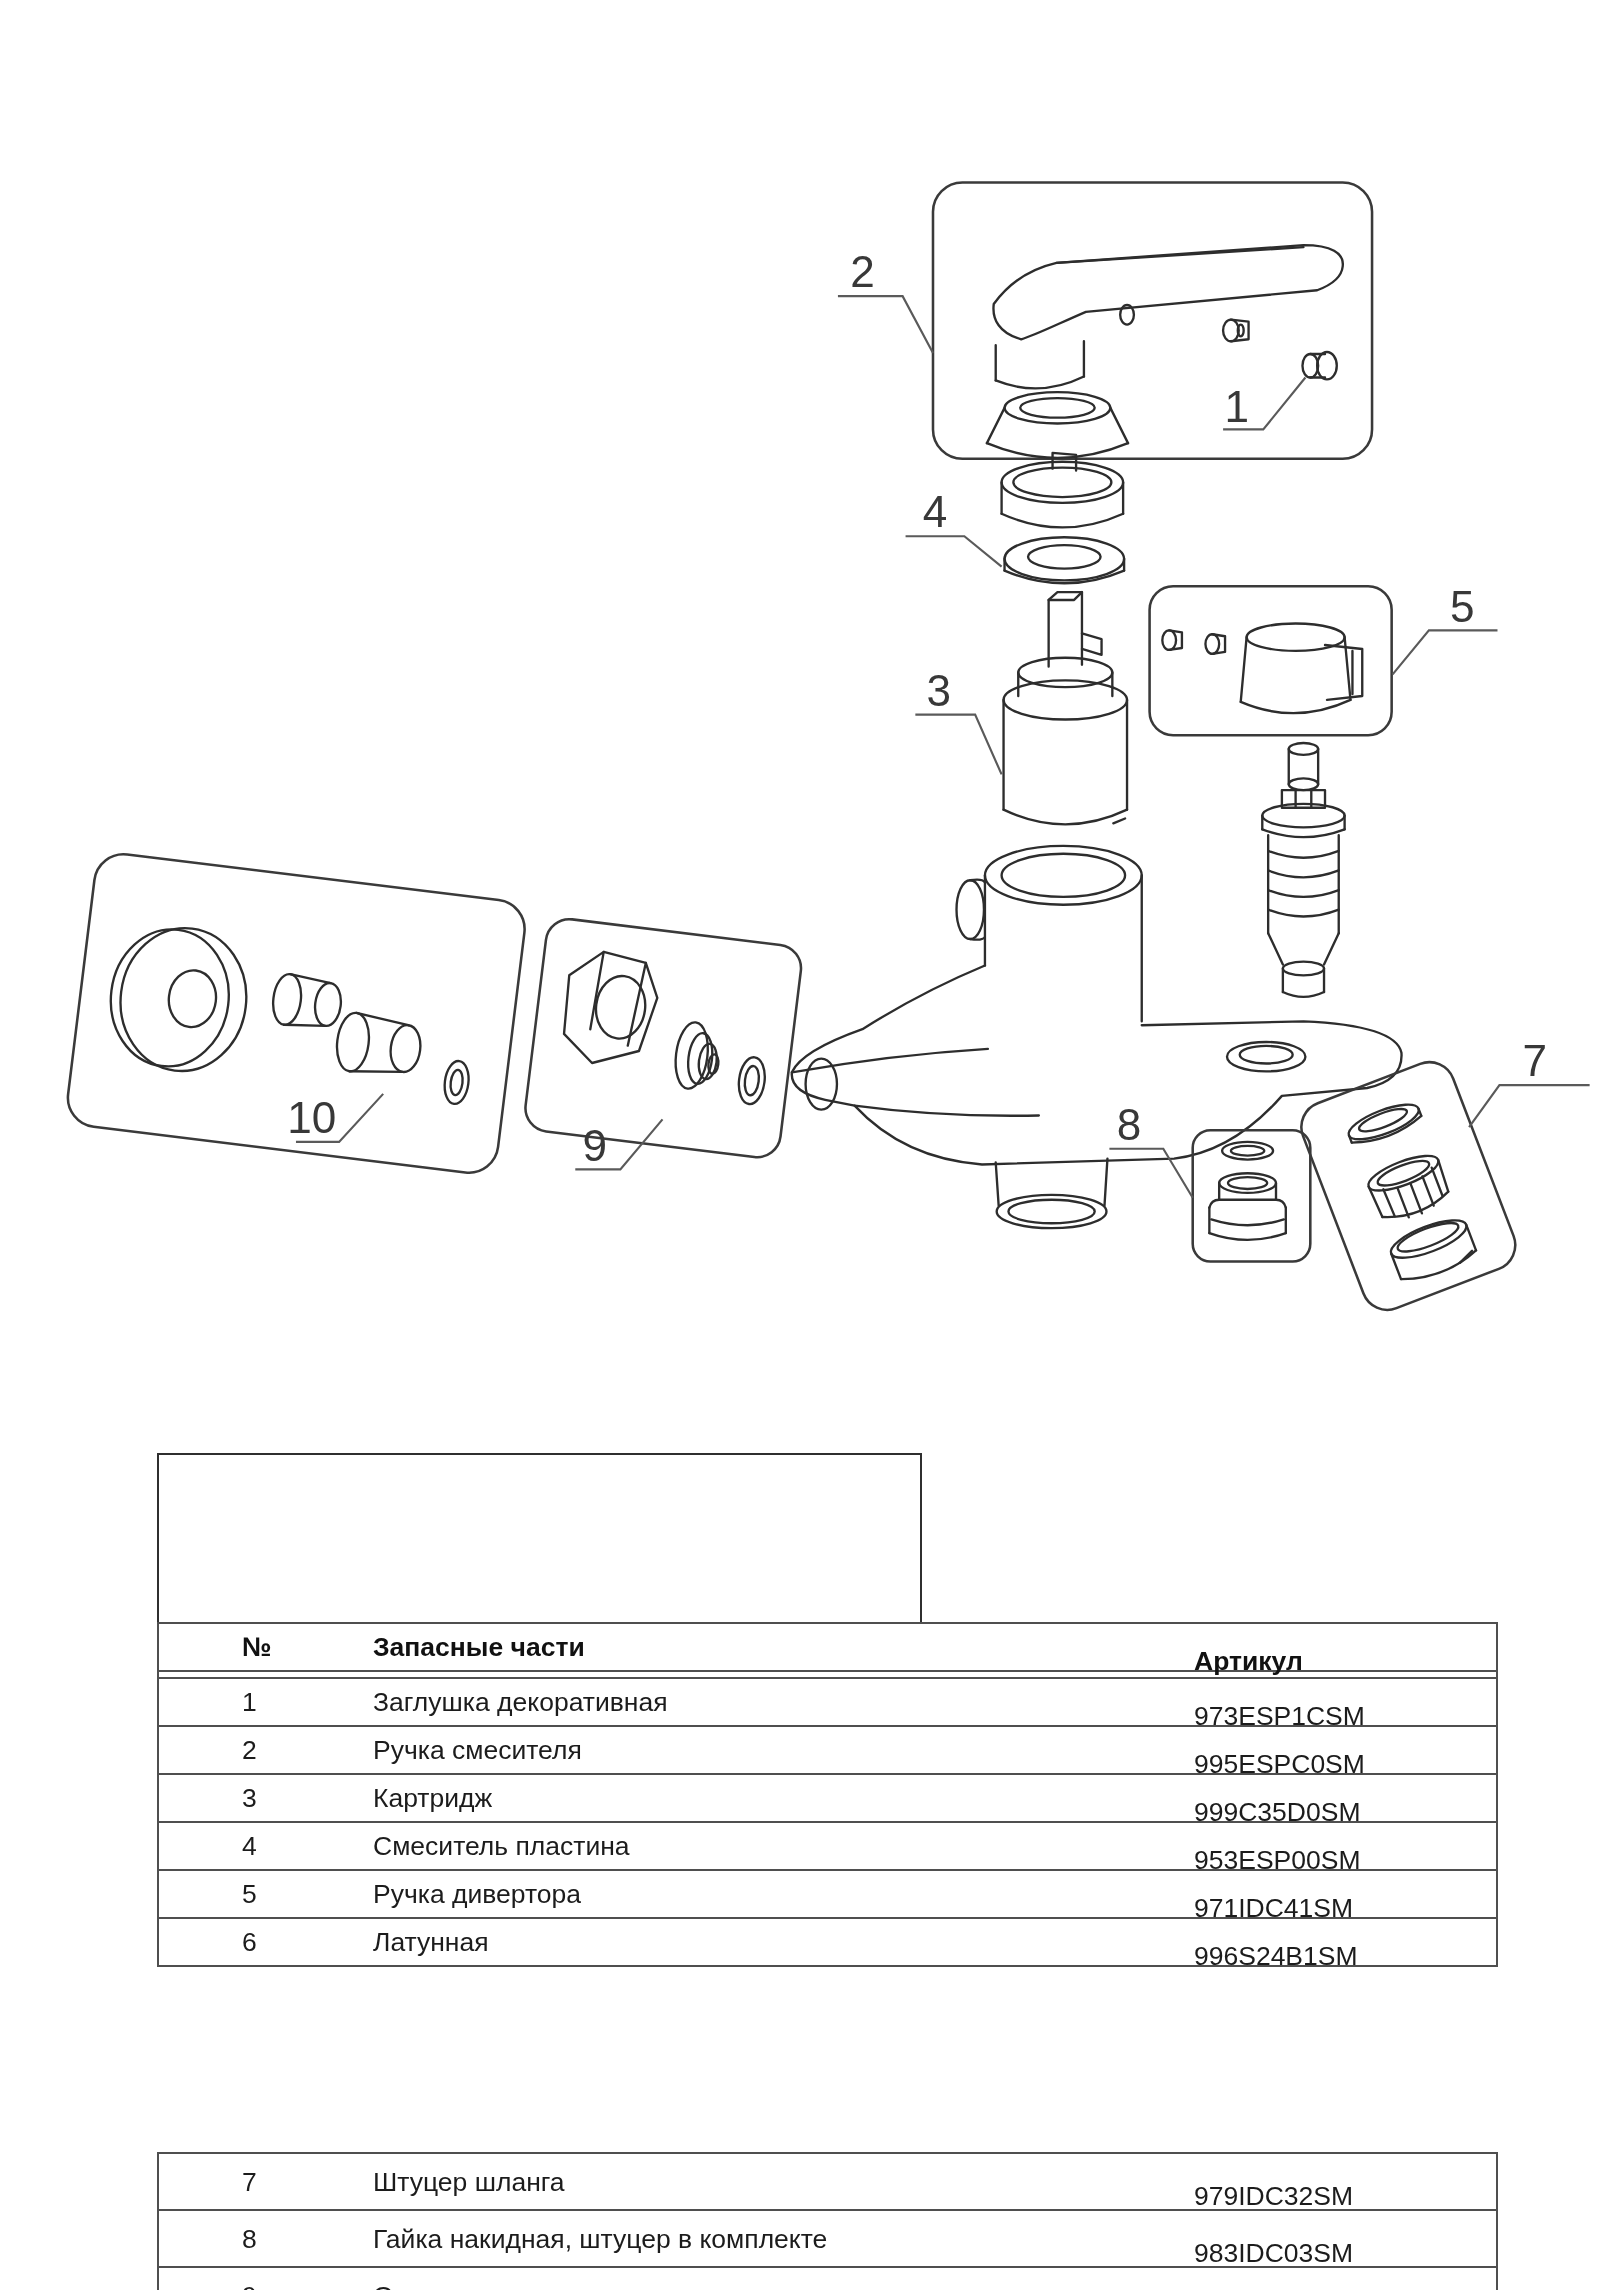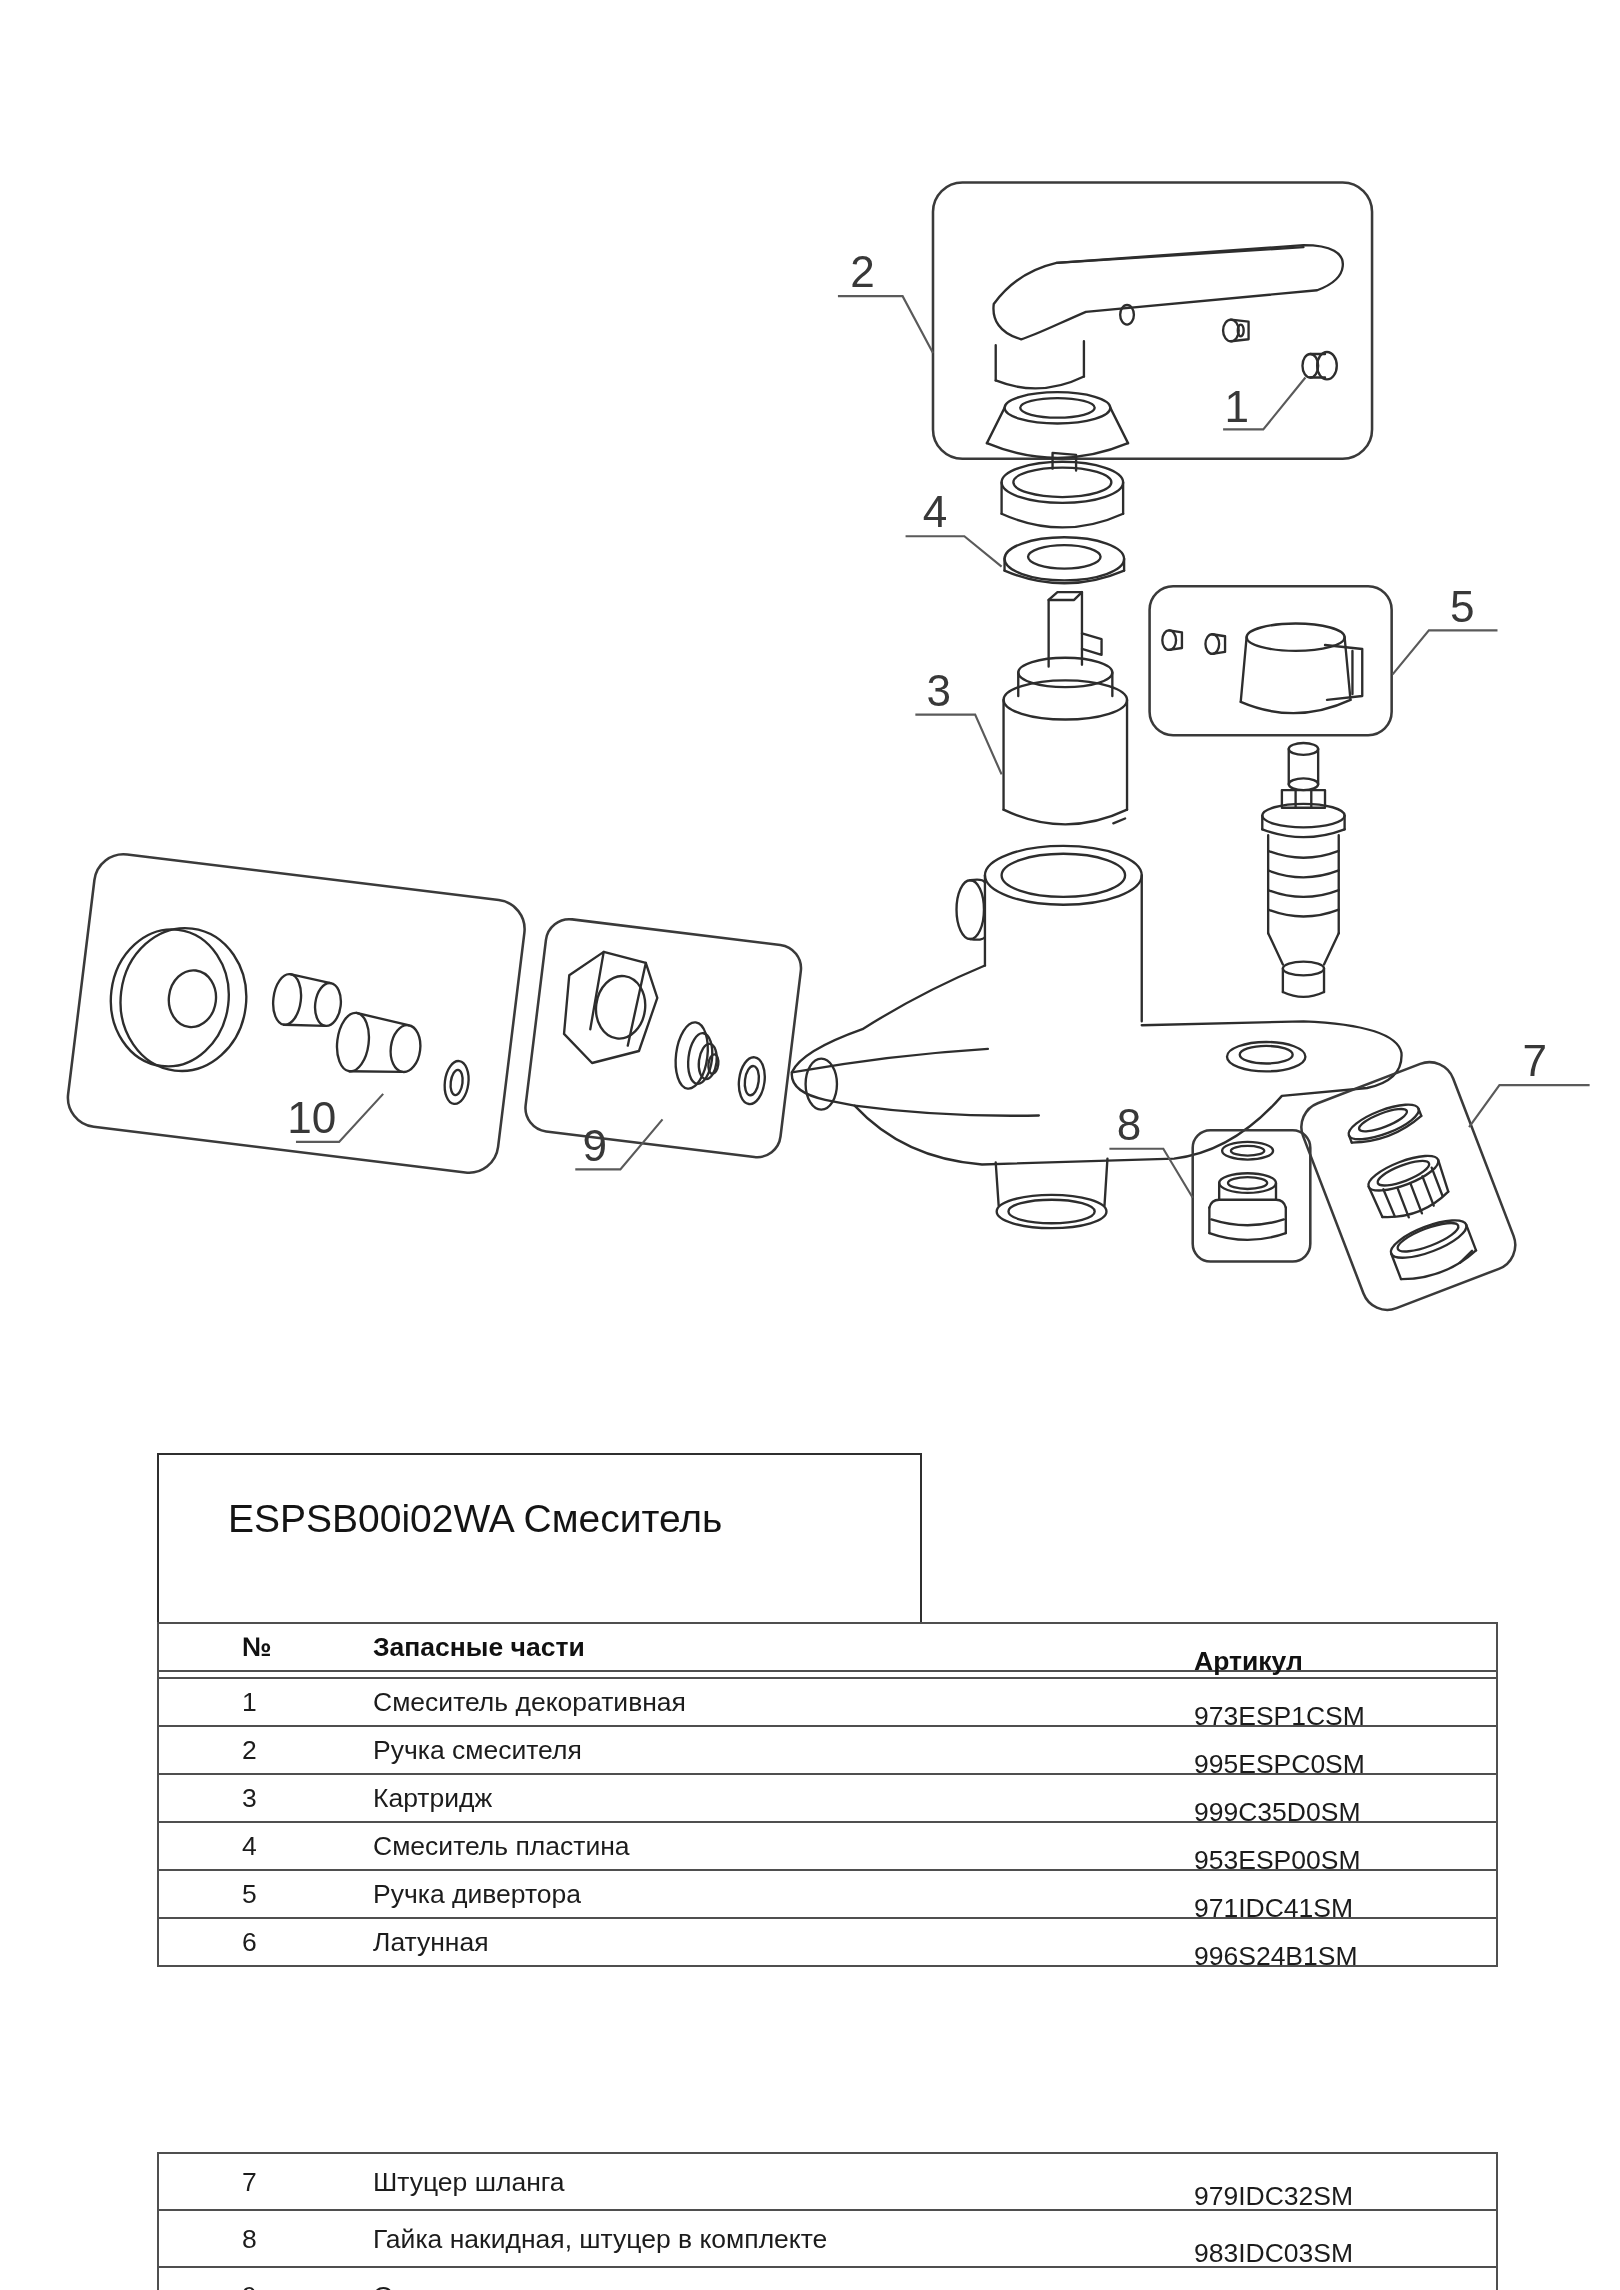--- a/index.html
+++ b/index.html
@@ -238,34 +238,33 @@
       <text class="callout" x="1566" y="1098">7</text>
       <text class="callout" x="1152" y="1163">8</text>
       <text class="callout" x="607" y="1184">9</text>
       <text class="callout" x="318" y="1156">10</text>
     </g>
   </svg>
 
   <div class="table-wrap">
 
     <div class="title-box">
-      <div>ESPSB00i02WA Смеситель</div>
     </div>
 
     <div class="tblock1">
       <div class="thead">
         <span class="cell c-num">№</span>
         <span class="cell c-name">Запасные части</span>
         <span class="cell c-art">Артикул</span>
       </div>
       <div class="dbl"></div>
 
       <div class="trow">
         <span class="cell c-num">1</span>
-        <span class="cell c-name">Смеситель декоративная</span>
+        <span class="cell c-name">Заглушка декоративная</span>
         <span class="cell c-art">973ESP1CSM</span>
       </div>
       <div class="trow">
         <span class="cell c-num">2</span>
         <span class="cell c-name">Ручка смесителя</span>
         <span class="cell c-art">995ESPC0SM</span>
       </div>
       <div class="trow">
         <span class="cell c-num">3</span>
         <span class="cell c-name">Картридж</span>

